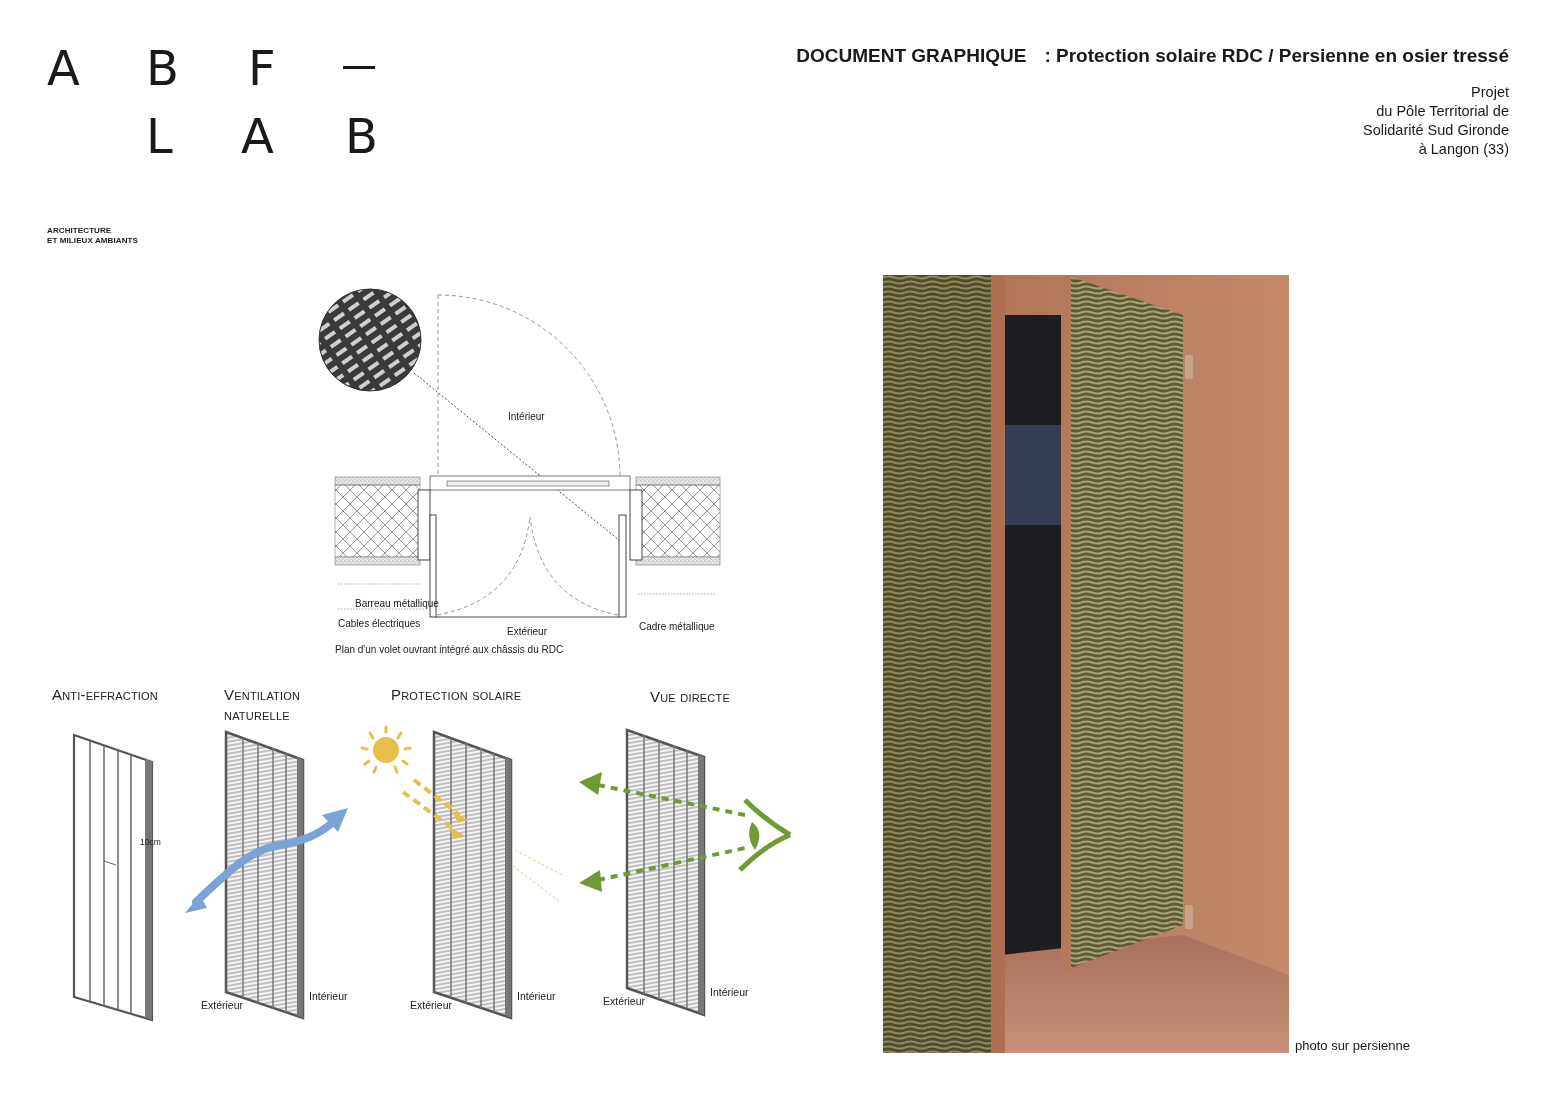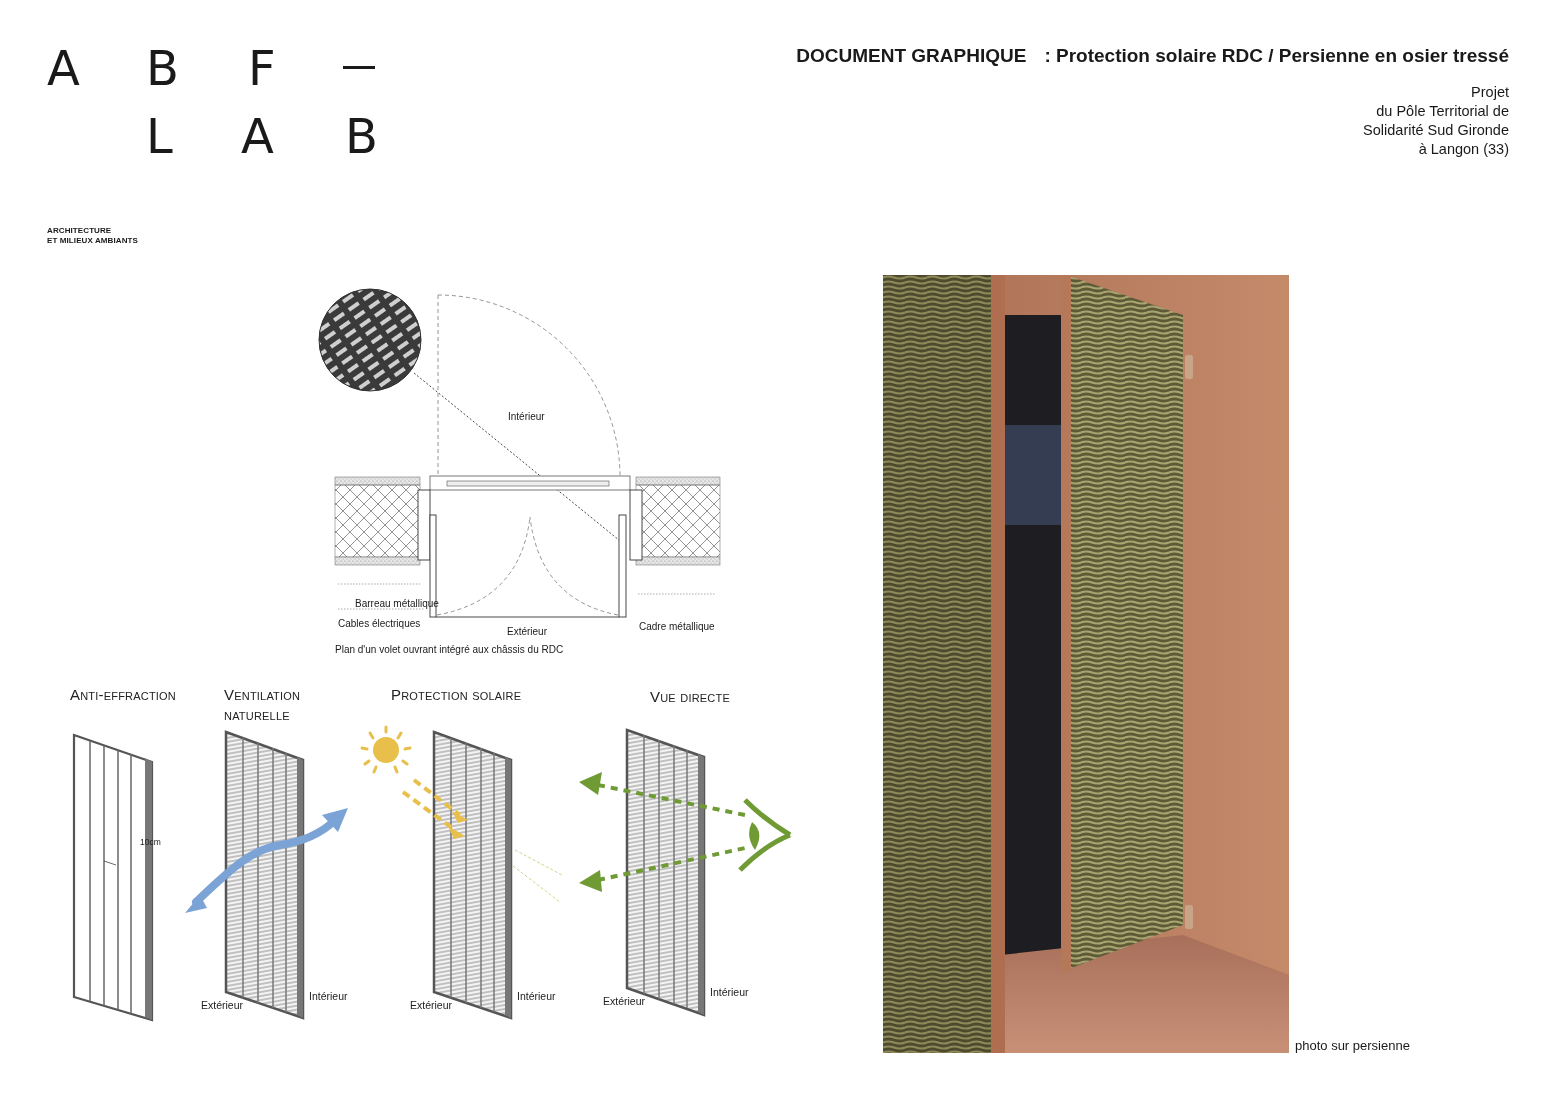--- a/index.html
+++ b/index.html
@@ -112,21 +112,21 @@
   <line x1="638" y1="594" x2="716" y2="594" stroke="#888" stroke-width="0.7" stroke-dasharray="1.5,1.5"></line>
 </svg>
 
 <span class="plan-label" style="left:508px;top:411px;">Intérieur</span>
 <span class="plan-label" style="left:507px;top:626px;">Extérieur</span>
 <span class="plan-label" style="left:338px;top:572px;margin-top:46px;">Cables électriques</span>
 <span class="plan-label" style="left:339px;top:598px;padding-left:16px;">Barreau métallique</span>
 <span class="plan-label" style="left:639px;top:583px;margin-top:38px;">Cadre métallique</span>
 <span class="plan-caption">Plan d'un volet ouvrant intégré aux châssis du RDC</span>
 
-<div class="heading" style="left:70px;top:684px;">Anti-effraction</div>
+<div class="heading" style="left:52px;top:684px;">Anti-effraction</div>
 <div class="heading" style="left:224px;top:684px;">
   <div>Ventilation</div>
   <div style="margin-top:-1px;">naturelle</div>
 </div>
 <div class="heading" style="left:391px;top:684px;">Protection solaire</div>
 <div class="heading" style="left:650px;top:686px;">Vue directe</div>
 
 <svg class="abs" style="left:0;top:720px;" width="820" height="320" viewBox="0 720 820 320">
   <defs>
     <pattern id="slats" width="4" height="4" patternUnits="userSpaceOnUse" patternTransform="skewY(-10)">

